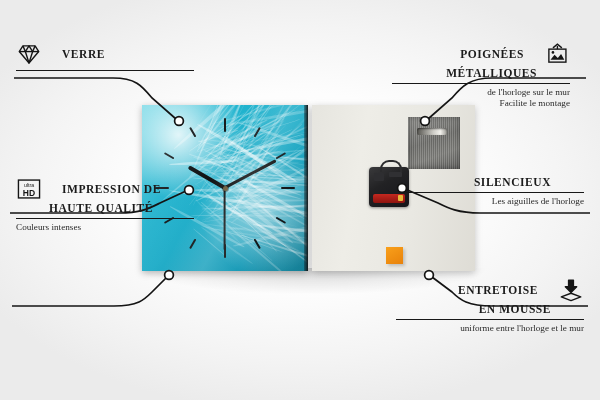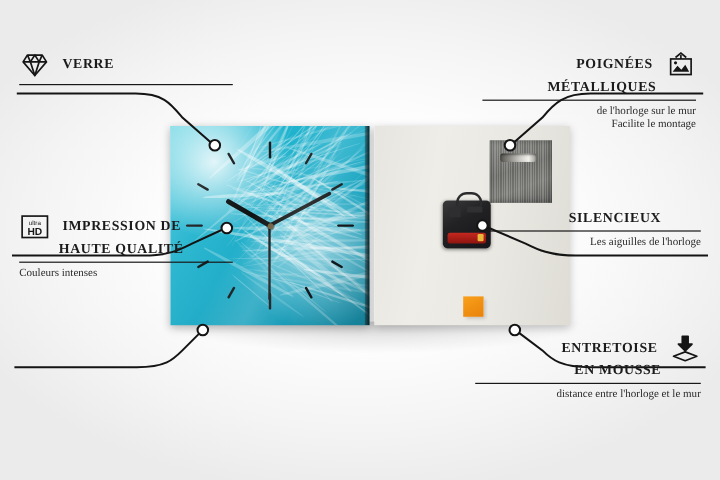--- a/index.html
+++ b/index.html
@@ -9,21 +9,21 @@
     background:
       radial-gradient(ellipse 60% 55% at 50% 48%, #ffffff 0%, #fdfdfd 45%, #f4f4f4 75%, #ebebeb 100%),
       linear-gradient(115deg,#e9e9e9 0%,#fafafa 22%,#ffffff 50%,#fafafa 78%,#e7e7e7 100%);
     position:relative;
   }
   .stage{position:absolute;inset:0;}
   .svg-layer{position:absolute;left:0;top:0;width:600px;height:400px;pointer-events:none;}
 
   
   .feat{position:absolute;width:178px;}
-  .feat .head{display:flex;align-items:center;gap:10px;}
+  .feat .head{display:flex;align-items:center;gap:20px;}
   .feat.right .head{flex-direction:row;justify-content:flex-end;}
   .ttl{
     font-family:"Liberation Serif", serif;
     font-weight:bold;font-size:11.5px;line-height:12.6px;
     letter-spacing:.55px;color:#1b1b1b;text-transform:uppercase;
   }
   .feat.left .ttl{text-align:left;}
   .feat.right .ttl{text-align:right;}
   .rule{height:1.4px;background:#181818;margin-top:3px;width:100%;}
   .sub{
@@ -380,21 +380,21 @@
       <span class="ttl">IMPRESSION DE</span>
     </div>
     <div class="ttl" style="margin-left:33px;">HAUTE QUALITÉ</div>
     <div class="rule"></div>
     <div class="sub">
       <div>Couleurs intenses</div>
     </div>
   </div>
 
 
-  <div class="feat right" style="left:402px;top:41px;">
+  <div class="feat right" style="left:392px;top:41px;">
     <div class="head">
       <span class="ttl" style="flex:1;">POIGNÉES</span>
       <span class="ico">
         <svg viewBox="0 0 32 32">
             <g fill="none" stroke="#151515" stroke-width="1.7">
           <rect x="6" y="10" width="21" height="16"></rect>
           <path d="M16.5 10 L16.5 6"></path>
               <path d="M11 8.5 L16.5 4 L22 8.5"></path>
           <path d="M8 23 L13 17 L17 21 L21 16 L25 23 Z" fill="#151515" stroke="none"></path>
           <circle cx="11" cy="14" r="1.6" fill="#151515" stroke="none"></circle>
@@ -426,17 +426,17 @@
             <g stroke="#151515" stroke-width="1.7" fill="none" stroke-linejoin="round">
           <path d="M13 4 h6 v8 h4 l-7 7 -7-7 h4 Z" fill="#151515"></path>
           <path d="M16 20 L28 24.5 L16 29 L4 24.5 Z"></path>
             </g>
           </svg>
       </span>
     </div>
     <div class="ttl" style="margin-right:33px;text-align:right;">EN MOUSSE</div>
     <div class="rule"></div>
     <div class="sub">
-      <div>distance entre l'horloge et le mur</div>
+      <div>uniforme entre l'horloge et le mur</div>
     </div>
   </div>
 
 </div>
 
 </body></html>

